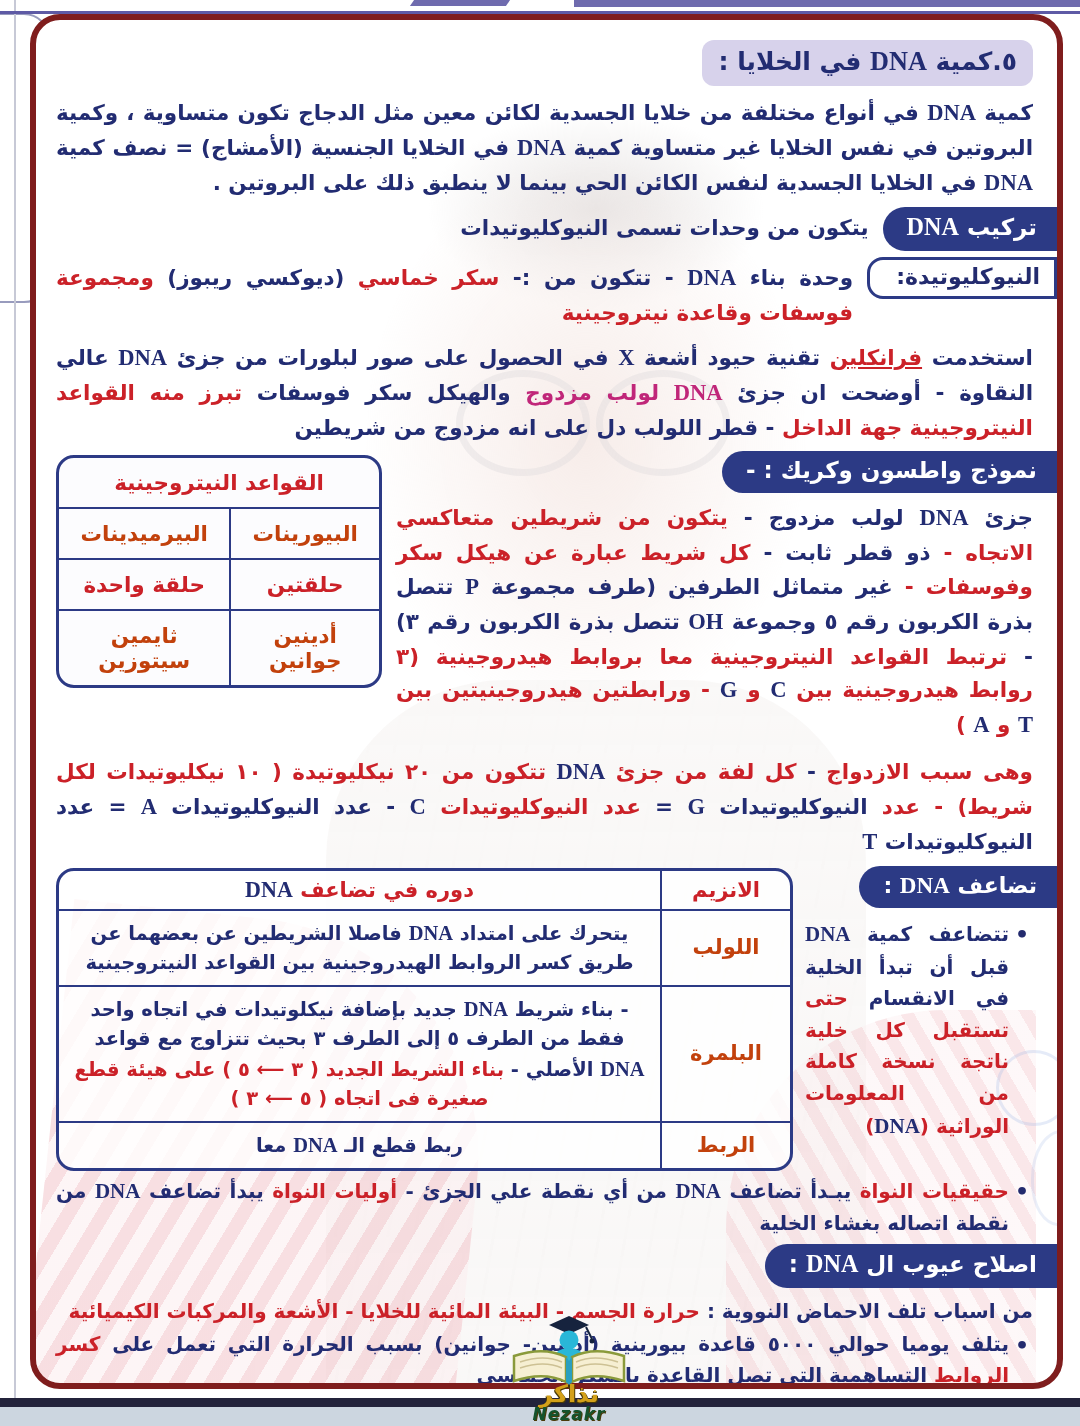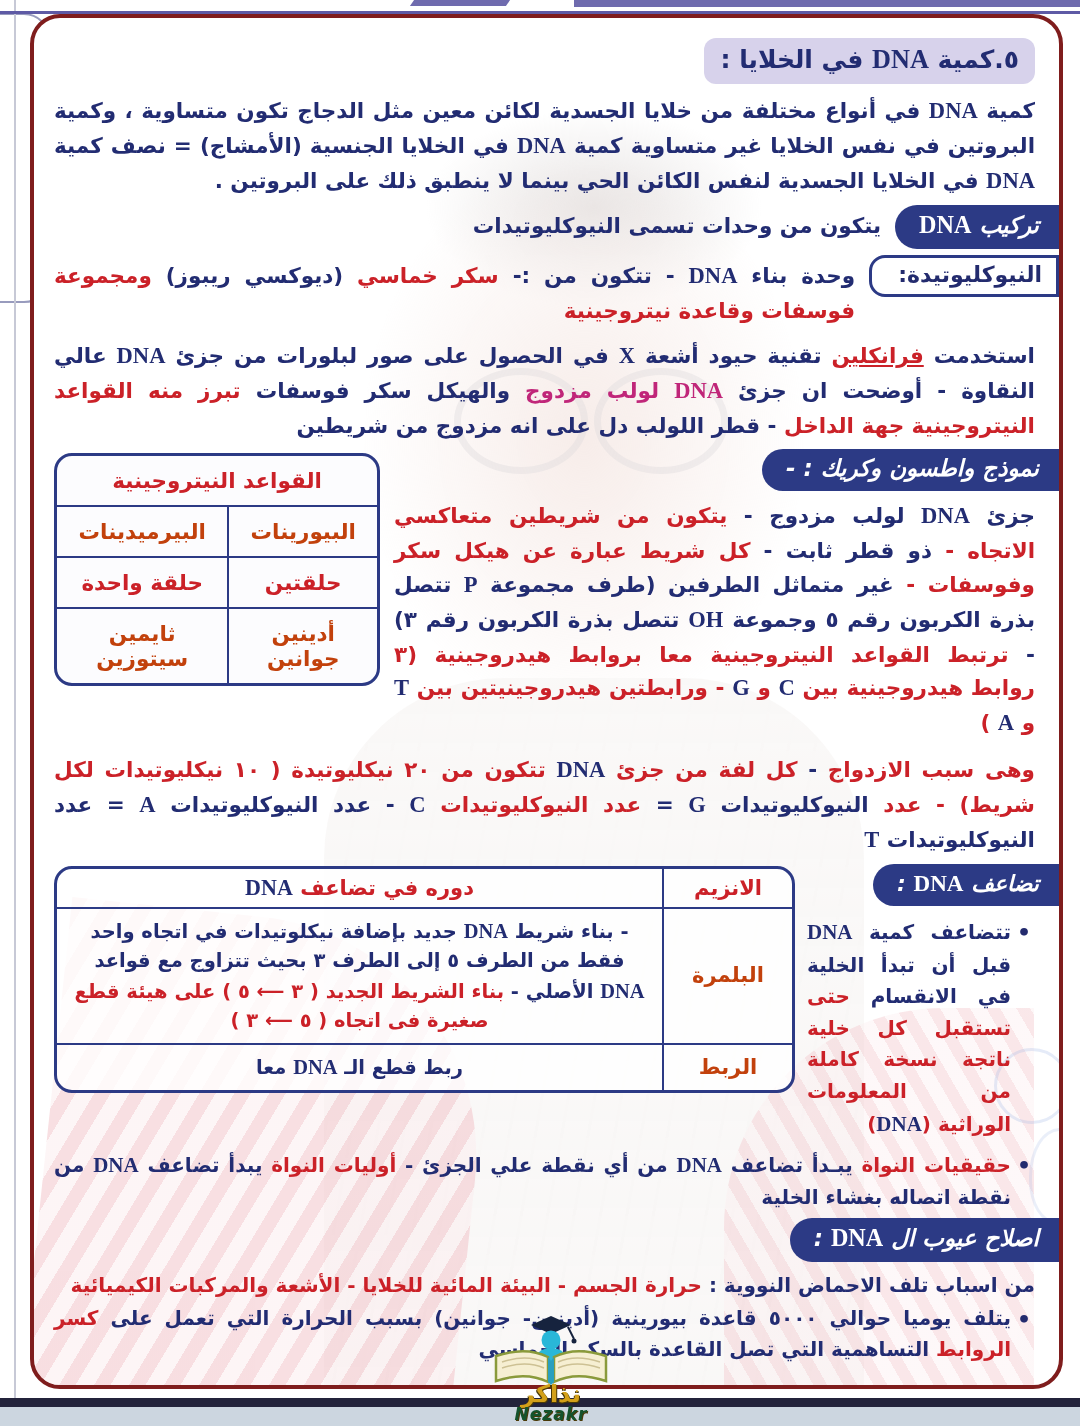--- a/index.html
+++ b/index.html
@@ -10,21 +10,21 @@
   .left-tab{position:absolute;left:-42px;top:13px;width:88px;height:286px;border:2px solid #989bbd;
             border-radius:26px;background:transparent;}
   .strip-a{position:absolute;left:412px;top:0;width:96px;height:6px;background:#6f6bae;transform:skewX(-35deg);}
   .strip-b{position:absolute;left:574px;top:0;width:506px;height:7px;background:#6f6bae;}
   .top-divider{position:absolute;left:0;top:11px;width:1080px;height:3px;background:#5e5aa5;}
   .footer-bar{position:absolute;left:0;top:1398px;width:1080px;height:9px;background:#23233b;}
   .footer-strip{position:absolute;left:0;top:1407px;width:1080px;height:19px;background:#ccd6e0;}
 
   
   .sheet{position:absolute;left:30px;top:14px;right:17px;bottom:37px;background:#ffffff;
-         border:4px solid #7f1d1d;border-radius:30px;overflow:hidden;}
+         border:6px solid #7f1d1d;border-radius:30px;overflow:hidden;}
   .wm{position:absolute;inset:0;opacity:.5;pointer-events:none;}
   .wm-hair{position:absolute;left:390px;top:90px;width:340px;height:200px;border-radius:50%;
            background:radial-gradient(ellipse at center,rgba(196,188,186,.8),rgba(196,188,186,0) 70%);}
   .wm-face{position:absolute;left:330px;top:140px;width:440px;height:560px;border-radius:50%;
            background:radial-gradient(ellipse at center,rgba(238,216,209,.95),rgba(238,216,209,0) 72%);}
   .wm-glass-r{position:absolute;left:420px;top:350px;width:120px;height:92px;border:7px solid rgba(180,175,180,.35);border-radius:50%;}
   .wm-glass-l{position:absolute;left:560px;top:350px;width:120px;height:92px;border:7px solid rgba(180,175,180,.35);border-radius:50%;}
   .wm-shirt-white{position:absolute;left:290px;top:660px;width:540px;height:740px;
       background:linear-gradient(rgba(244,241,239,.95),rgba(240,236,234,.75)),
                  repeating-linear-gradient(100deg,rgba(205,200,196,.25) 0 3px,transparent 3px 26px);
@@ -39,21 +39,21 @@
   .wm-doodle2{position:absolute;left:995px;top:1110px;width:55px;height:90px;border:3px solid rgba(70,110,200,.22);border-radius:50% 40% 55% 45%;}
 
   
   .content{position:relative;z-index:2;direction:rtl;padding:18px 24px 0 20px;}
   .sg-b{color:#222c72;}
   .sg-r{color:#cb2128;}
   .sg-m{color:#c02679;}
   .sg-ru{color:#cb2128;text-decoration:underline;}
   .sg-d{color:#222c72;font-family:"Liberation Serif",serif;font-weight:600;font-size:1.05em;}
   .sg-md{color:#c02679;font-family:"Liberation Serif",serif;font-weight:600;font-size:1.05em;}
-  .sg-w{color:#ffffff;font-style:italic;}
+  .sg-w{color:#ffffff;}
   .sg-wd{color:#ffffff;font-family:"Liberation Serif",serif;font-weight:600;font-size:1.05em;}
 
   .title-pill{width:fit-content;background:#d7d2eb;color:#232b6e;font-size:25px;line-height:1.3;
               padding:5px 16px 7px;border-radius:12px;margin:2px 0 10px;}
   .para{font-size:21.5px;line-height:1.55;text-align:justify;margin:0 0 6px;}
   .hrow{display:flex;align-items:flex-start;gap:14px;margin:2px -24px 6px 0;}
   .pill{flex:0 0 auto;background:#2c3a85;font-size:23px;line-height:1.2;padding:6px 20px 9px 24px;
         border-radius:24px 0 0 24px;text-align:center;}
   .outline-label{flex:0 0 auto;border:3px solid #2c3a85;background:rgba(255,255,255,.9);color:#232b6e;
         font-size:22px;line-height:1.2;padding:4px 14px 6px 26px;border-radius:16px 0 0 16px;}
@@ -80,21 +80,21 @@
   .enz-wrap td{font-size:19.5px;line-height:1.5;padding:7px 12px;}
   .enz-wrap td.name{font-size:21px;width:104px;}
   .enz-wrap td.role{text-align:center;}
 
   .bullet{position:relative;padding-right:24px;margin:2px 0 4px;font-size:20px;line-height:1.58;text-align:justify;}
   .bullet::before{content:"•";position:absolute;right:4px;top:0;color:#232b6e;font-size:22px;}
   .rep-line{font-size:20px;line-height:1.55;margin:4px 0 2px;}
   .repair-pill{display:block;width:fit-content;margin:4px -24px 8px 0;}
 
   
-  .logo{position:absolute;left:478px;top:1312px;width:146px;z-index:5;text-align:center;direction:rtl;}
+  .logo{position:absolute;left:496px;top:1312px;width:146px;z-index:5;text-align:center;direction:rtl;}
   .logo-arabic{font-size:24px;color:#d3a019;text-shadow:1px 1px 0 #4a3a08,-1px 1px 0 #4a3a08;line-height:.9;margin-top:-6px;}
   .logo-latin{font-size:17px;font-style:italic;color:#14532d;text-shadow:1px 1px 0 #4a3a08;line-height:1;letter-spacing:1px;}
 </style>
 </head>
 <body>
 
 <div class="page">
   <div class="left-tab"></div>
   <div class="left-line"></div>
   <div class="strip-a"></div>
@@ -168,20 +168,24 @@
         <div class="repl-side">
           <div class="pill"><span class="sg-w">تضاعف </span><span class="sg-wd">DNA</span><span class="sg-w"> : </span></div>
           <div class="bullet side-text"><span class="sg-b">تتضاعف كمية </span><span class="sg-d">DNA</span><span class="sg-b"> قبل أن تبدأ الخلية في الانقسام </span><span class="sg-r">حتى تستقبل كل خلية ناتجة نسخة كاملة من المعلومات الوراثية </span><span class="sg-r">(</span><span class="sg-d">DNA</span><span class="sg-r">)</span></div>
         </div>
         <div class="enz-wrap">
           <table class="grid" dir="rtl">
             <tbody>
                 <tr>
               <th class="cell-red">الانزيم</th>
               <th><span class="sg-r">دوره في تضاعف </span><span class="sg-d">DNA</span></th>
+            </tr>
+            <tr>
+              <td class="name cell-blue">اللولب</td>
+              <td class="role"><span class="sg-b">يتحرك على امتداد </span><span class="sg-d">DNA</span><span class="sg-b"> فاصلا الشريطين عن بعضهما عن طريق كسر الروابط الهيدروجينية بين القواعد النيتروجينية</span></td>
             </tr>
             <tr>
               <td class="name cell-blue">البلمرة</td>
               <td class="role"><span class="sg-b">- بناء شريط </span><span class="sg-d">DNA</span><span class="sg-b"> جديد بإضافة نيكلوتيدات في اتجاه واحد فقط من الطرف ٥ إلى الطرف ٣ بحيث تتزاوج مع قواعد </span><span class="sg-d">DNA</span><span class="sg-b"> الأصلي - </span><span class="sg-r">بناء الشريط الجديد ( ٣ ⟵ ٥ ) على هيئة قطع صغيرة فى اتجاه ( ٥ ⟵ ٣ )</span></td>
             </tr>
             <tr>
               <td class="name cell-blue">الربط</td>
               <td class="role"><span class="sg-b">ربط قطع الـ </span><span class="sg-d">DNA</span><span class="sg-b"> معا</span></td>
             </tr>
           </tbody>

